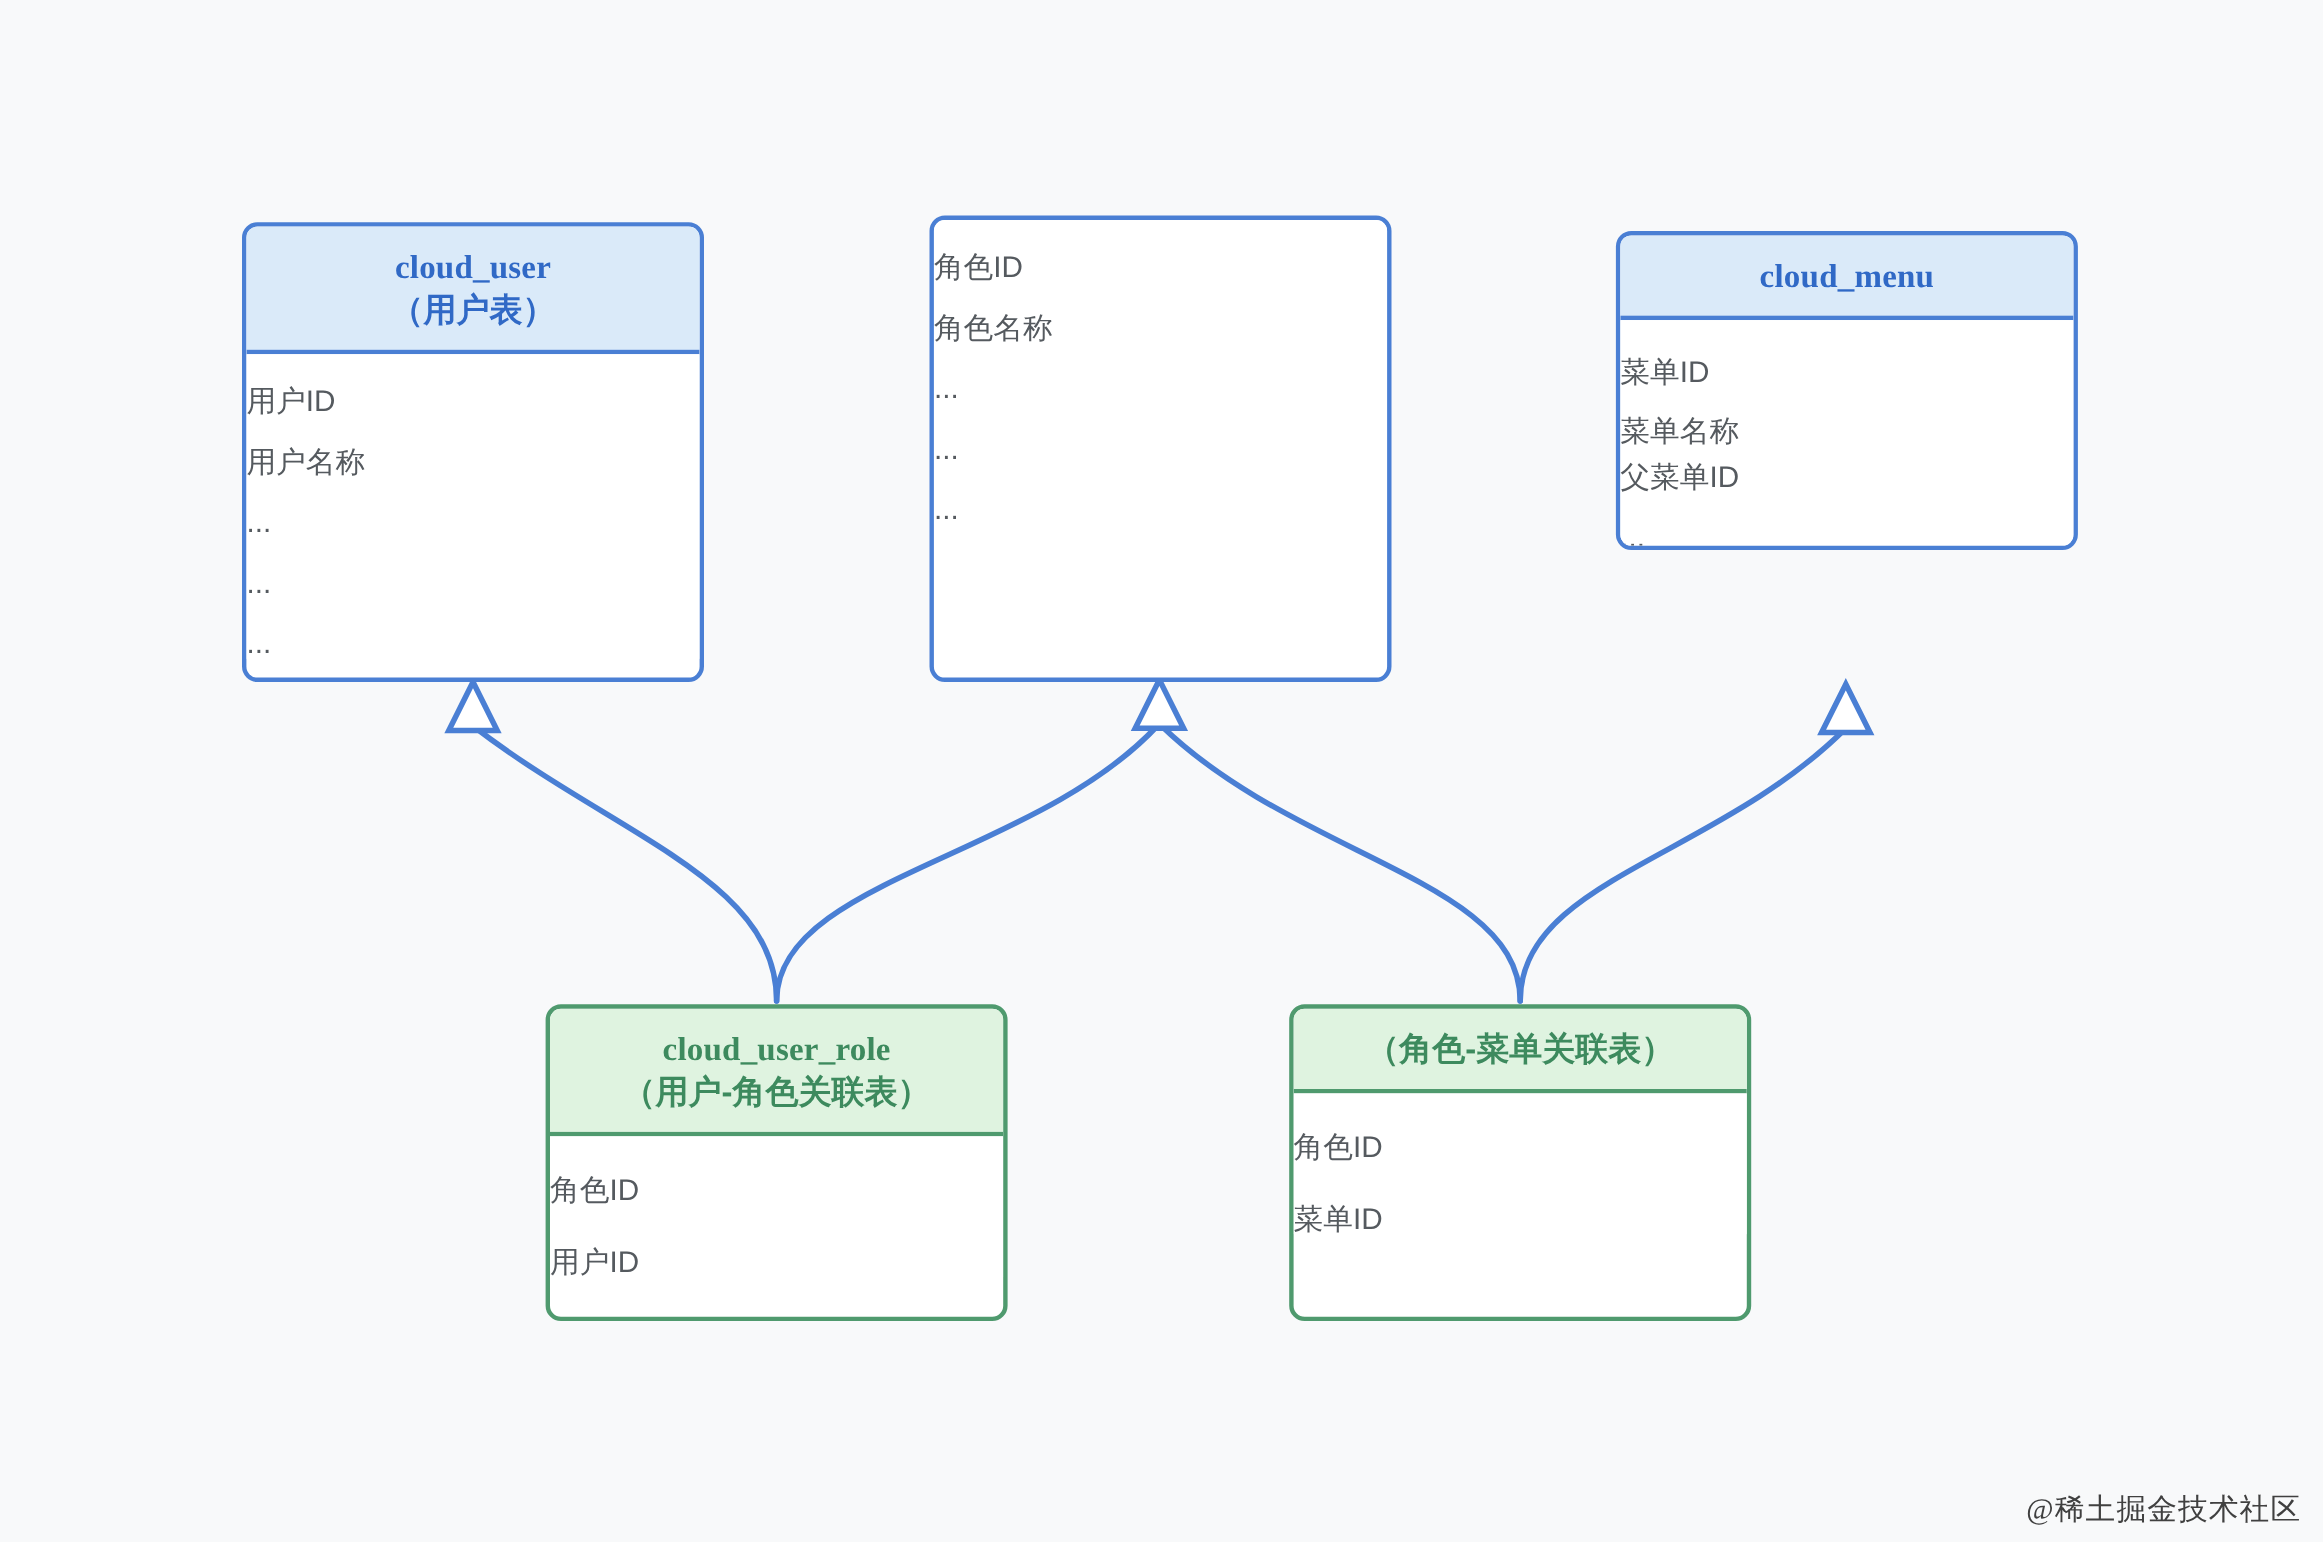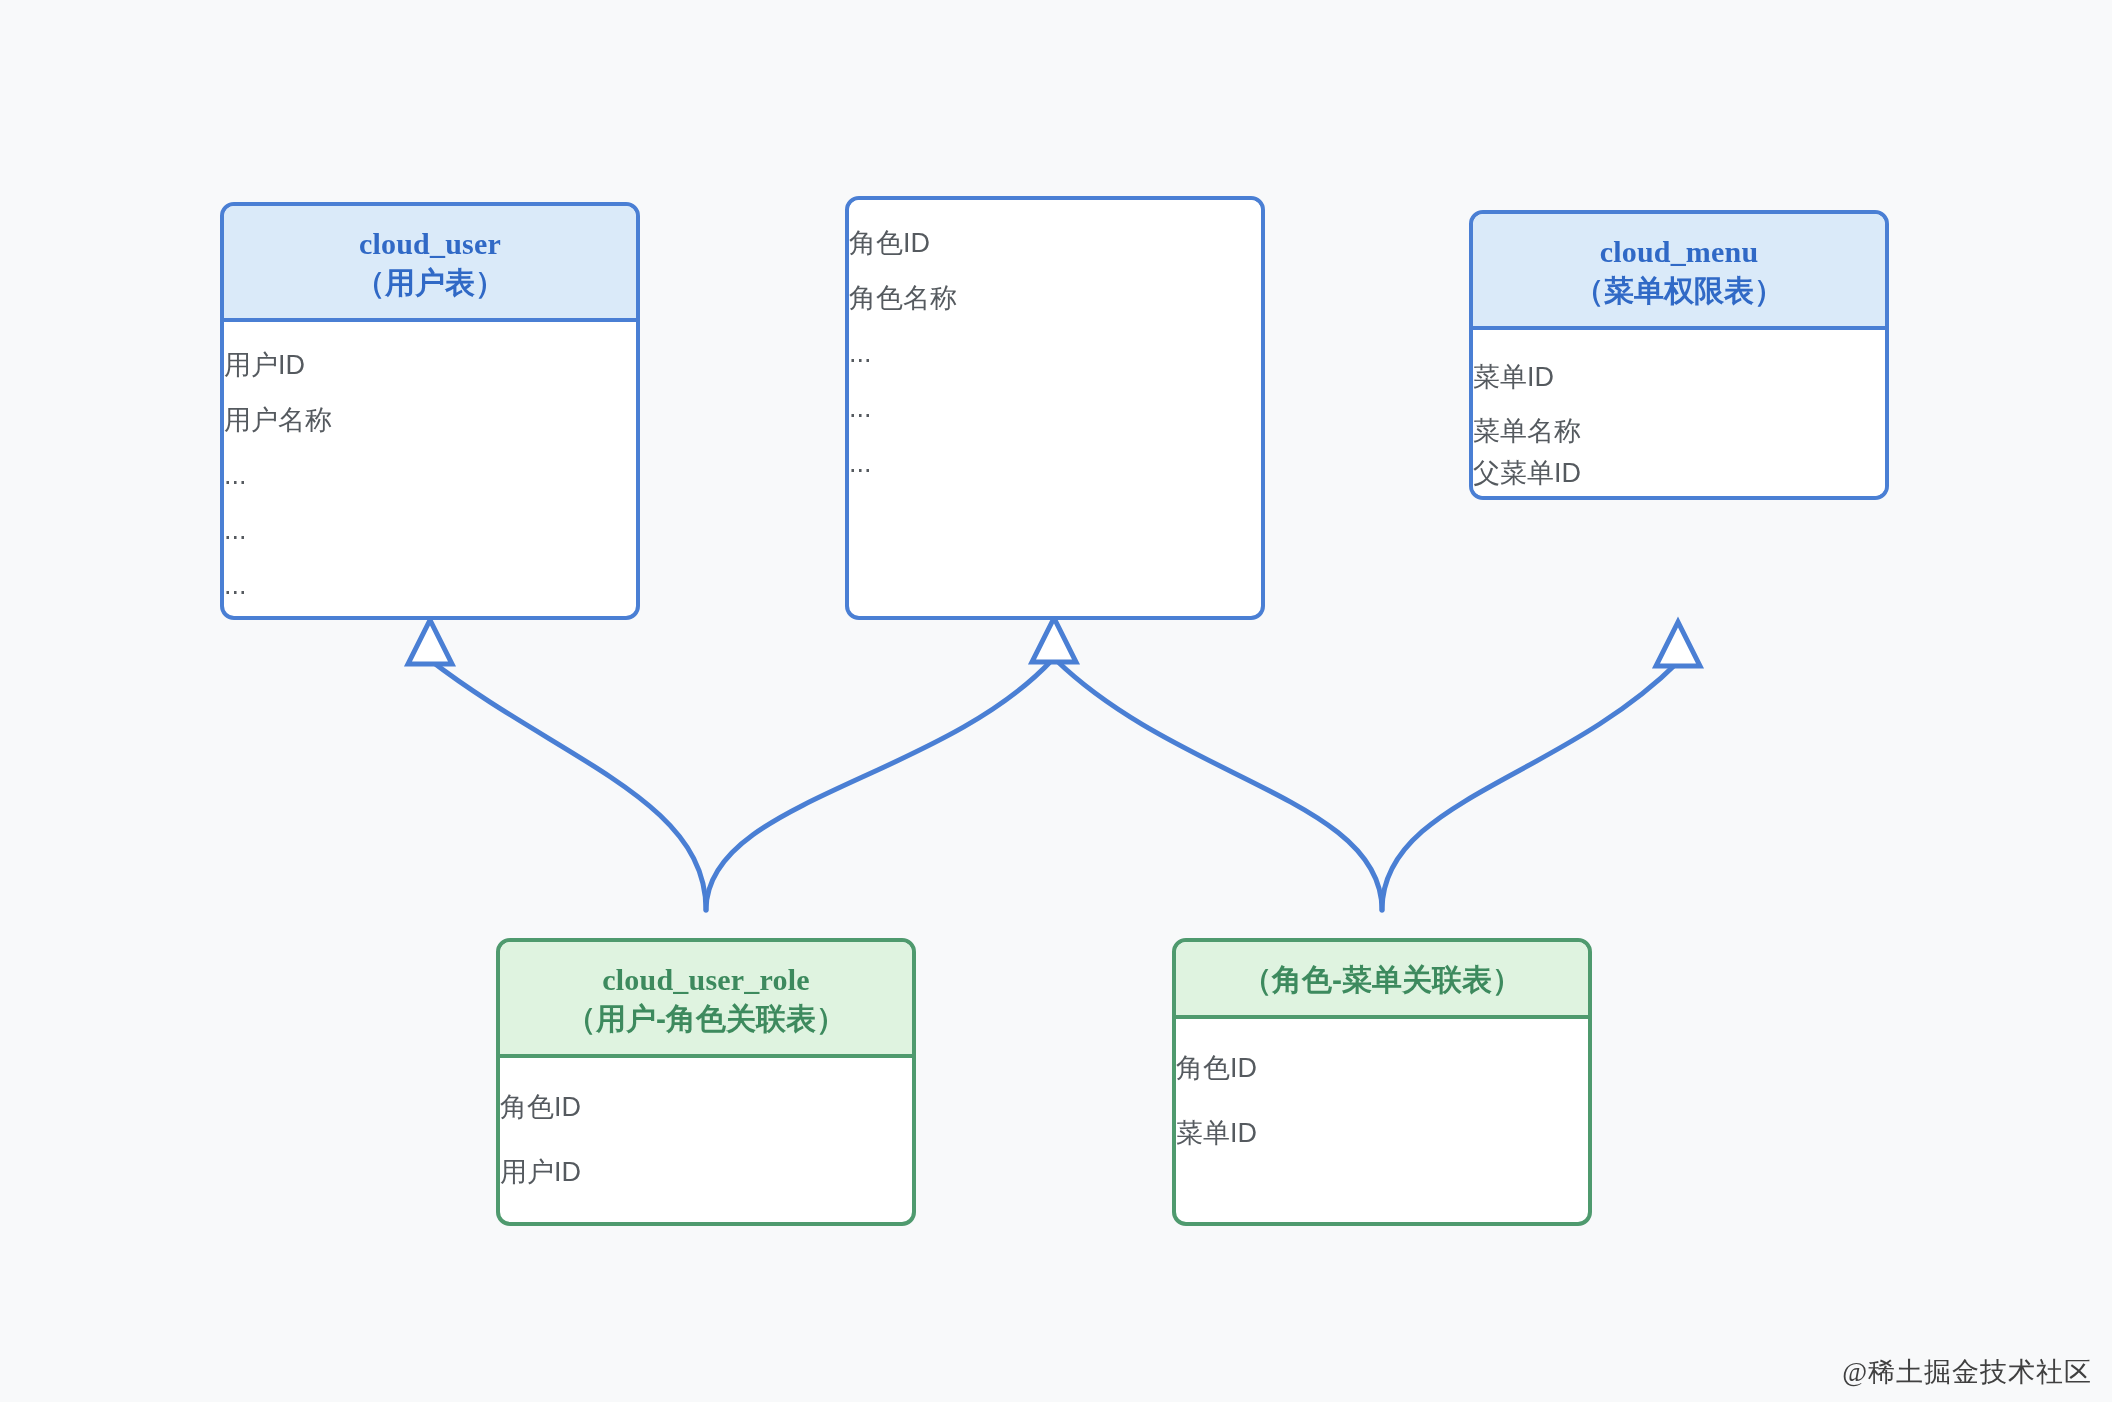--- a/index.html
+++ b/index.html
@@ -37,21 +37,21 @@
     color:#555a5f;
     font-size:27px;
   }
   .entity .body .field { line-height:1; }
 
   
   .e-blue { border-color:#4a7fd4; }
   .e-blue .hdr { background:#daeaf9; color:#3069c6; border-bottom-color:#4a7fd4; }
 
   
-  .e-green { border-color:#4f9a6e;margin-top:25px; }
+  .e-green { border-color:#4f9a6e; }
   .e-green .hdr { background:#dff3e0; color:#3d8a5e; border-bottom-color:#4f9a6e; }
 
   
   #ent-cloud-user       { left:220px;  top:202px;  width:420px; height:418px; }
   #ent-cloud-role       { left:845px;  top:196px;  width:420px; height:424px; }
   #ent-cloud-menu       { left:1469px; top:210px;  width:420px; height:290px; }
   #ent-cloud-user-role  { left:496px;  top:913px;  width:420px; height:288px; }
   #ent-cloud-role-menu  { left:1172px; top:913px;  width:420px; height:288px; }
 
   #ent-cloud-user .body      { padding-top:30px; }
@@ -114,21 +114,20 @@
       <div class="field">角色名称</div>
       <div class="field">...</div>
       <div class="field">...</div>
       <div class="field">...</div>
     </div>
   </div>
 
   <div class="entity e-blue" id="ent-cloud-menu">
     <div class="hdr">
       <span class="tname">cloud_menu</span>
-      <span class="cname">（菜单权限表）</span>
     </div>
     <div class="body">
       <div class="field">菜单ID</div>
       <div class="field tight">菜单名称</div>
       <div class="field">父菜单ID</div>
       <div class="field">...</div>
       <div class="field">...</div>
     </div>
   </div>
 

